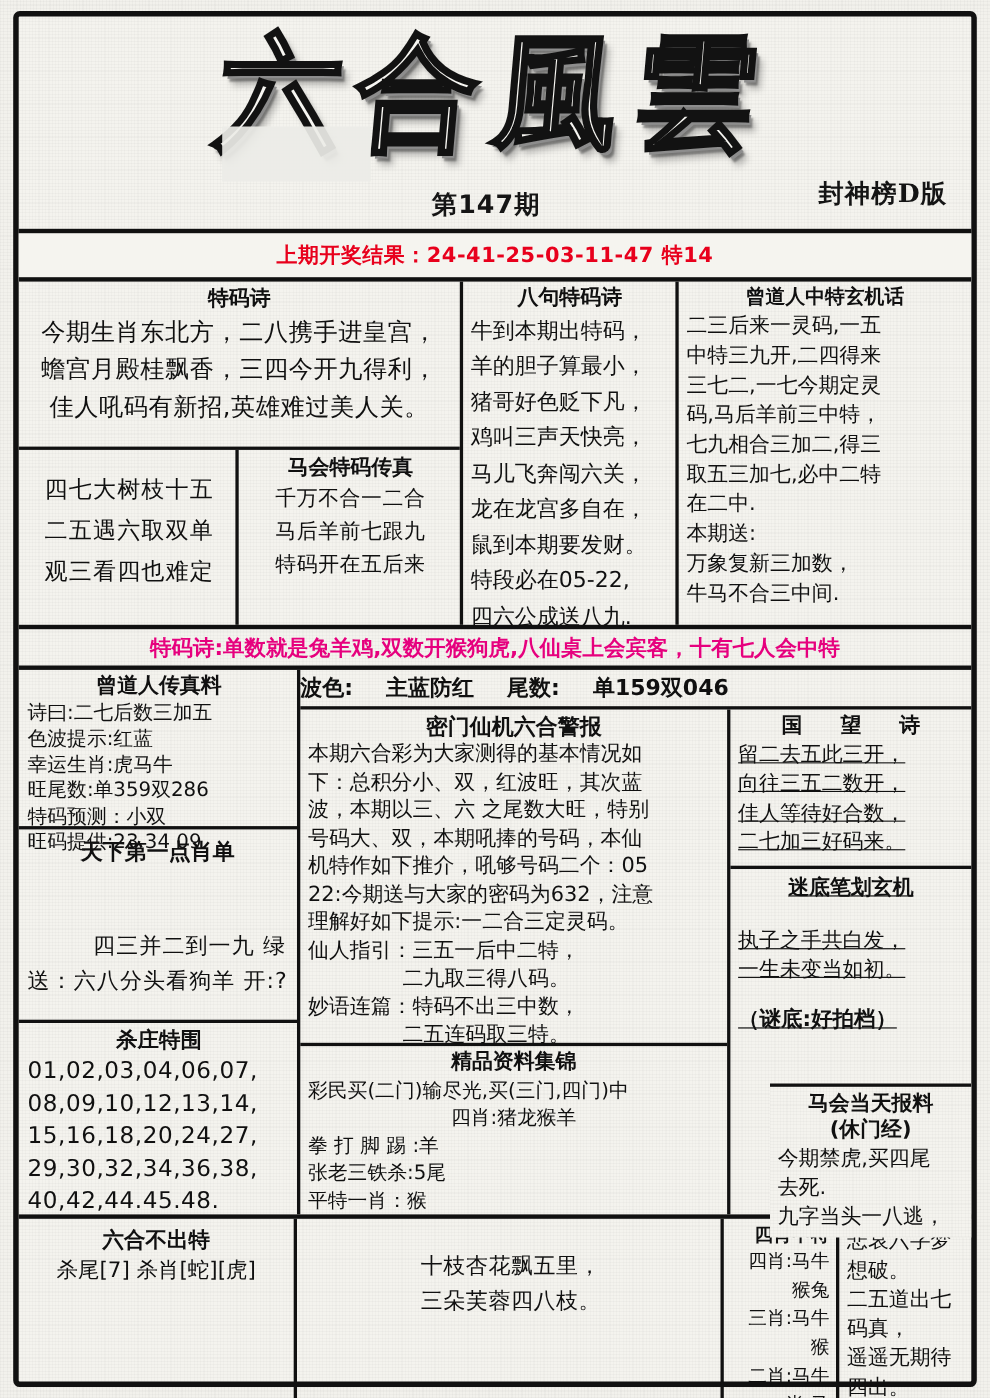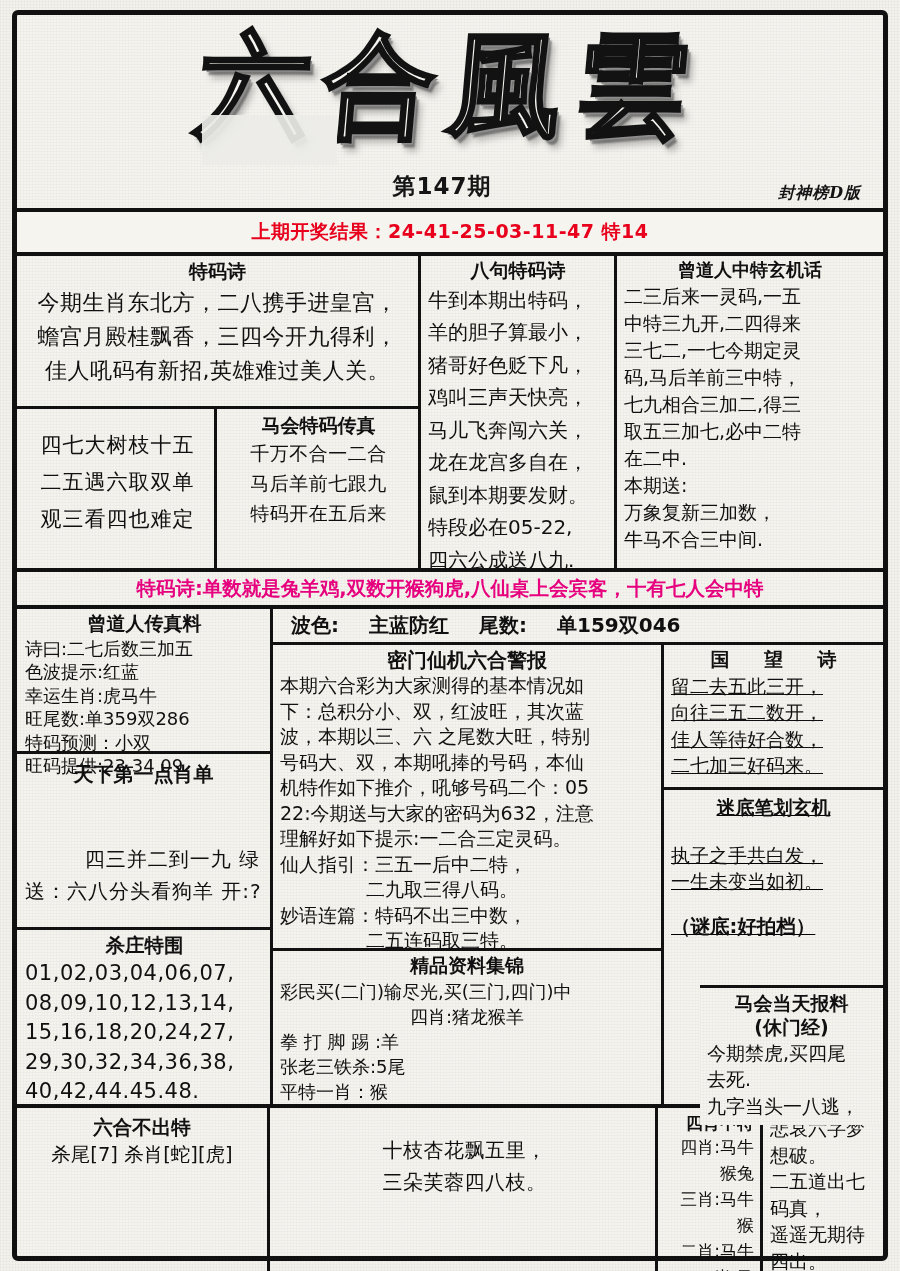--- a/index.html
+++ b/index.html
@@ -53,23 +53,23 @@
     transform:skewX(-5deg);
     display:inline-block;
   }
   .issue{
     position:absolute;left:0;right:16px;bottom:6px;
     text-align:center;
     font-size:23px;font-weight:700;color:#151515;
     letter-spacing:1px;
   }
   .edition{
-    position:absolute;right:22px;bottom:4px;
+    position:absolute;right:22px;bottom:16px;
     font-family:"DejaVu Serif","Liberation Serif",serif;
-    font-style:italic;font-weight:700;font-size:16px;color:#141414;
+    font-weight:700;font-size:23px;color:#141414;
     letter-spacing:1px;
   }
   .logo-smudge{
     position:absolute;left:185px;top:100px;width:135px;height:50px;
     background:rgba(236,235,231,.92);
   }
 
   
   .resultbar{
     flex:none;height:40px;border-bottom:4px solid #111;
@@ -118,21 +118,21 @@
   }
   .magentabar .txt{color:#e6007e;font-weight:700;font-size:19.5px;letter-spacing:0px;}
 
   
   .midblock{flex:none;display:flex;height:495px;border-bottom:4px solid #111;}
   .mb-left{width:253px;border-right:3px solid #111;display:flex;flex-direction:column;}
   .mb-rest{flex:1;display:flex;flex-direction:column;}
 
   .bose{
     flex:none;height:36px;border-bottom:3px solid #111;
-    display:flex;align-items:center;box-sizing:border-box;padding-left:18px;
+    display:flex;align-items:center;box-sizing:border-box;
     font-size:20px;font-weight:700;color:#101010;
   }
   .bose span{margin-right:4px;}
   .bose .gap{display:inline-block;width:22px;}
 
   .mb-cols{flex:1;display:flex;}
   .mb-mid{width:388px;border-right:3px solid #111;display:flex;flex-direction:column;}
   .mb-right{flex:1;display:flex;flex-direction:column;}
 
   .czr{flex:none;height:145px;box-sizing:border-box;padding:3px 6px 0 8px;border-bottom:3px solid #111;}

